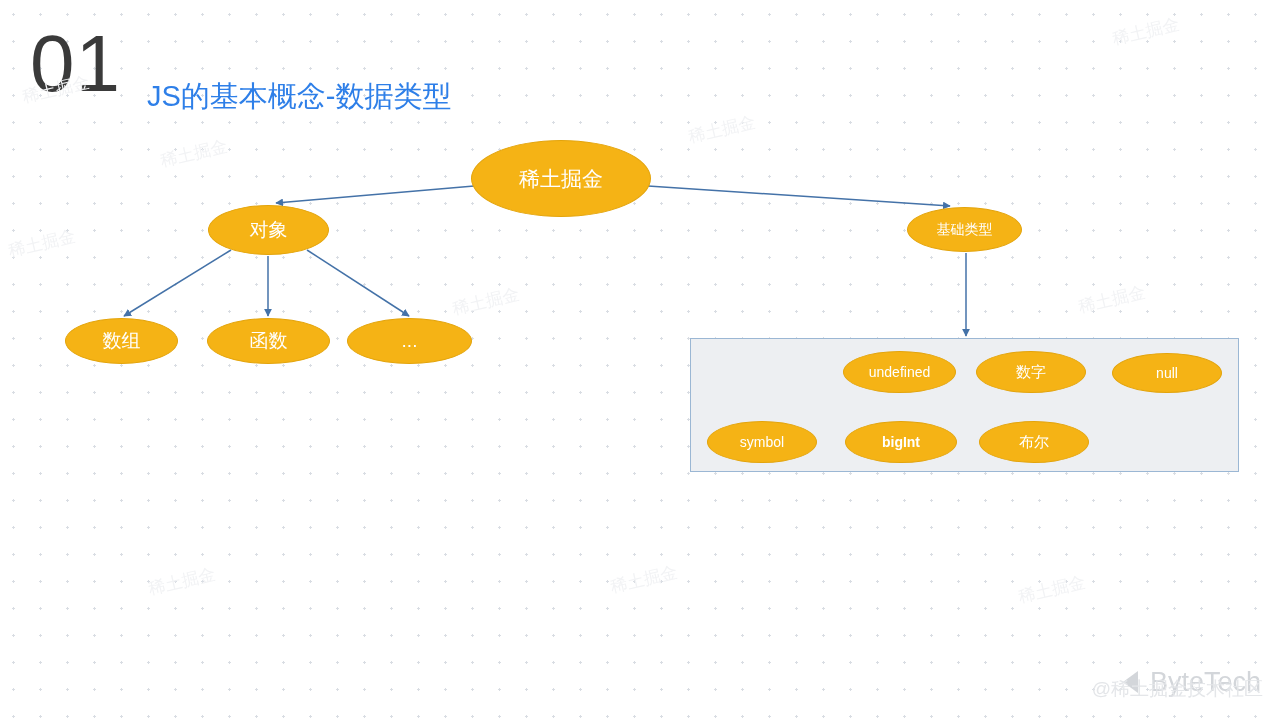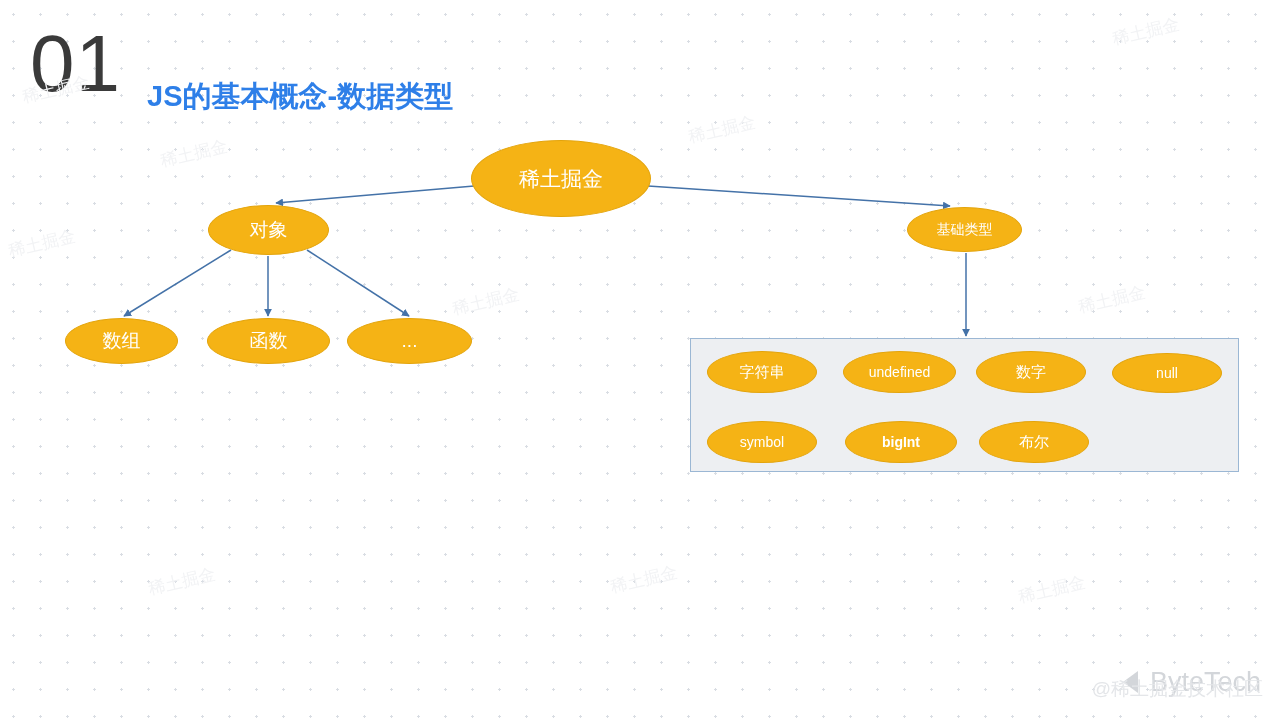--- a/index.html
+++ b/index.html
@@ -42,21 +42,21 @@
     font-family: "Liberation Sans", "DejaVu Sans", sans-serif;
   }
   .slide-title {
     position: absolute;
     left: 147px;
     top: 79px;
     font-size: 29px;
     line-height: 34px;
     color: #2e7fe8;
     white-space: nowrap;
-    font-weight: 700;
+    font-weight: 400;
     text-align: right;
   }
 
   
   #diagram {
     position: absolute;
     left: 0; top: 0;
     width: 1277px; height: 720px;
   }
   #edges {
@@ -206,23 +206,20 @@
     </div>
     <div class="node node-leaf" style="left:207px; top:318px; width:123px; height:46px;">
       <span>函数</span>
     </div>
     <div class="node node-leaf" style="left:347px; top:318px; width:125px; height:46px;">
       <span>...</span>
     </div>
 
     <div id="primitive-box"></div>
 
-    <div class="node node-prim-cn" style="left:707px; top:351px; width:110px; height:42px;">
-      <span>字符串</span>
-    </div>
     <div class="node node-prim" style="left:843px; top:351px; width:113px; height:42px;">
       <span>undefined</span>
     </div>
     <div class="node node-prim-cn" style="left:976px; top:351px; width:110px; height:42px;">
       <span>数字</span>
     </div>
     <div class="node node-prim" style="left:1112px; top:353px; width:110px; height:40px;">
       <span>null</span>
     </div>
 

